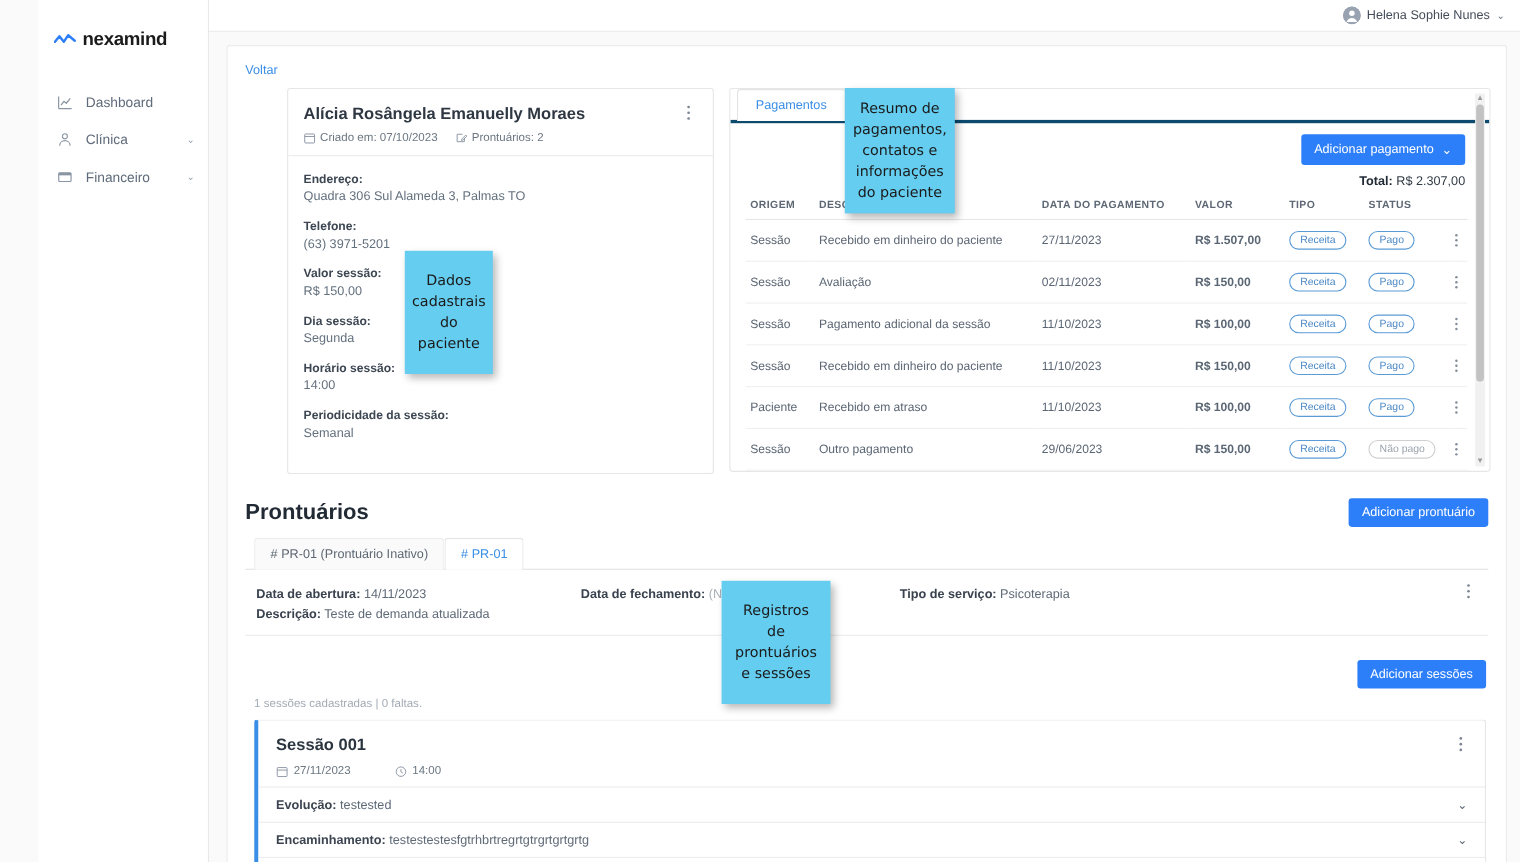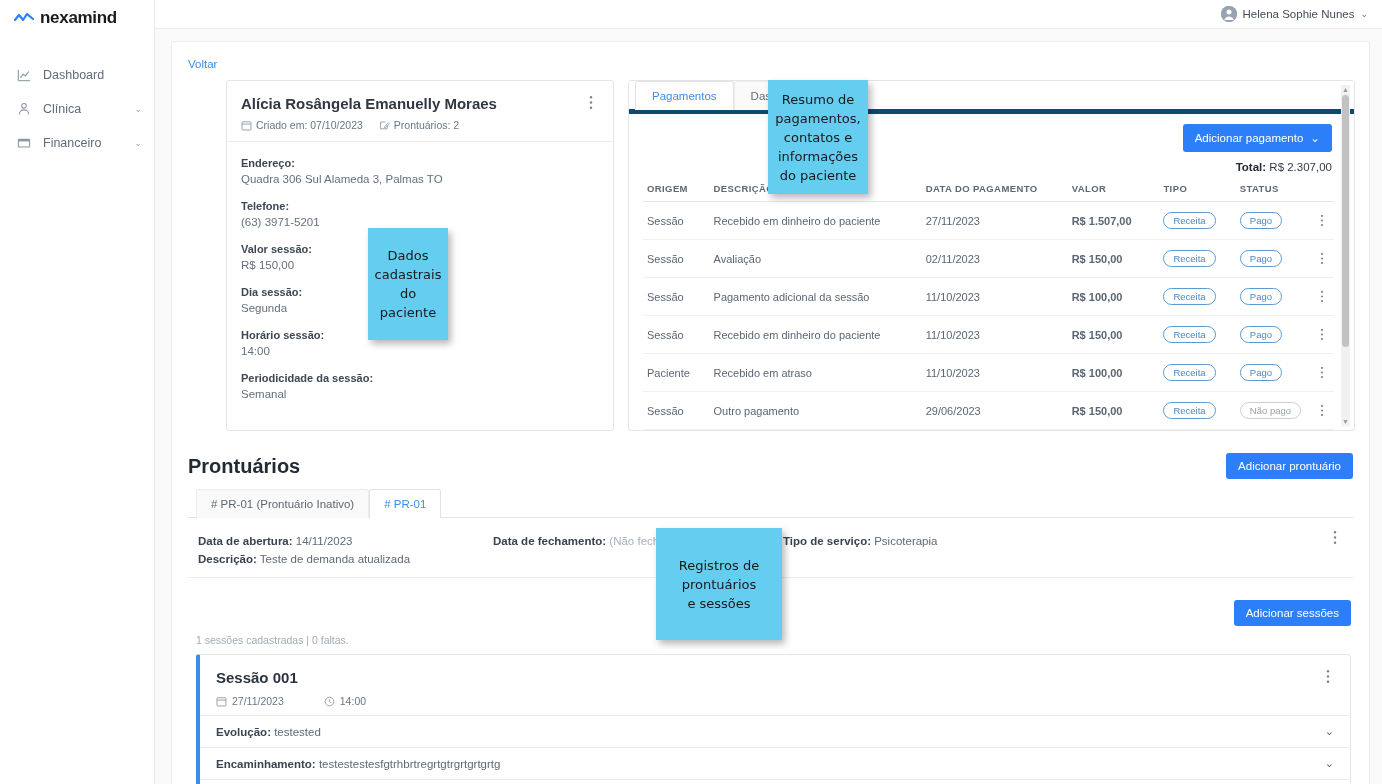--- a/index.html
+++ b/index.html
@@ -10,21 +10,22 @@
     background: #fafafa;
     overflow: hidden;
   }
   .app { display: flex; width: 1382px; height: 784px; }
 
   
   .sidebar {
     width: 155px; min-width: 155px; height: 784px;
     background: #ffffff;
     border-right: 1px solid #e8e8e8;
-    padding-top: 4px;
+    padding-top: 22px;
+    margin-left: 35px;
   }
   .brand {
     display: flex; align-items: center; gap: 6px;
     padding: 4px 0 0 14px; margin-bottom: 30px;
   }
   .brand-mark { color: #2d7ff9; font-size: 17px; line-height: 1; font-weight: 700; }
   .brand-name { font-size: 17px; font-weight: 700; color: #1b1b1b; letter-spacing: -0.3px; }
   .nav-item {
     display: flex; align-items: center;
     padding: 9px 12px 9px 16px;
@@ -89,21 +90,21 @@
   .pc-body { padding: 14px 14px 16px 14px; position: relative; }
   .field { margin-bottom: 12px; }
   .field-k { font-size: 11px; font-weight: 700; color: #3d4753; line-height: 15px; }
   .field-v { font-size: 11.5px; color: #63707e; line-height: 16px; }
 
   
   .pay-panel {
     flex: 1; border: 1px solid #e6e6e6; border-radius: 3px; background: #fff;
     min-height: 295px; position: relative; overflow: hidden;
   }
-  .tabs { display: flex; border-bottom: 5px solid #0c4a6e; background: #fff; padding-left: 6px; }
+  .tabs { display: flex; border-bottom: 3px solid #0c4a6e; background: #fff; padding-left: 6px; }
   .tab {
     font-size: 11.5px; padding: 8px 16px 7px 16px; cursor: pointer;
     color: #606a76; border: 1px solid transparent; border-bottom: none;
     margin-bottom: -1px; border-radius: 3px 3px 0 0;
   }
   .tab.active {
     color: #3a8ee6; background: #fff;
     border-color: #e3e3e3 #e3e3e3 #fff #e3e3e3; border-bottom: 1px solid #fff;
   }
   .tab.inactive { background: #fafafa; border-color: #ececec; color: #606a76; }
@@ -191,21 +192,21 @@
   
   .callout {
     position: absolute; background: #64cdf0; color: #1a1a1a;
     font-size: 13px; line-height: 19px; text-align: center;
     display: flex; align-items: center; justify-content: center;
     box-shadow: 3px 4px 7px rgba(0,0,0,0.28);
     padding: 22px; z-index: 40; font-family: "DejaVu Sans", sans-serif;
   }
   #callout-dados { left: 368px; top: 228px; width: 80px; height: 112px; }
   #callout-resumo { left: 768px; top: 80px; width: 100px; height: 114px; }
-  #callout-registros { left: 656px; top: 528px; width: 126px; height: 112px; }
+  #callout-registros { left: 656px; top: 528px; width: 99px; height: 112px; }
   svg { display: block; }
 </style>
 </head>
 <body>
 
 <div class="app">
 
   <aside class="sidebar">
     <div class="brand">
       <span class="brand-mark">

